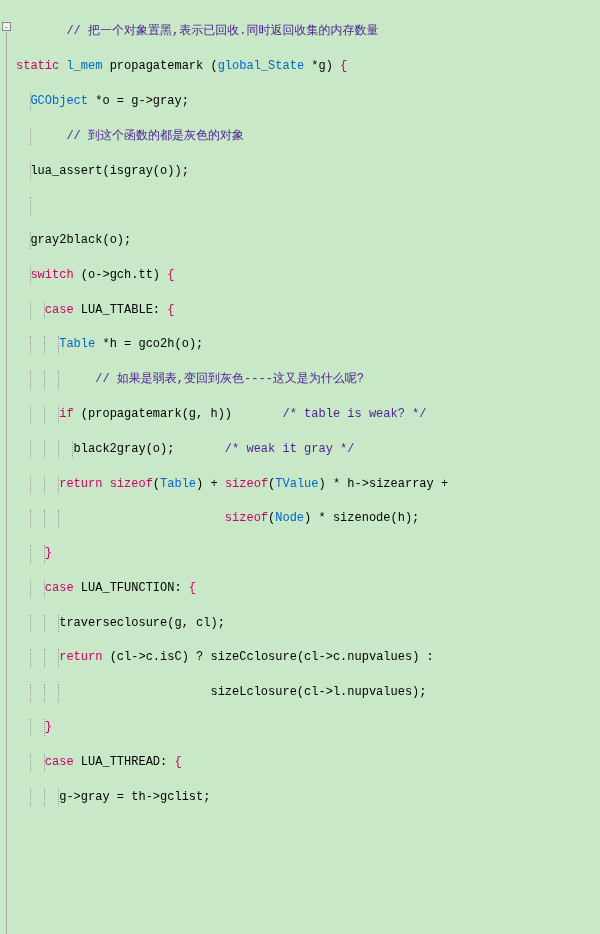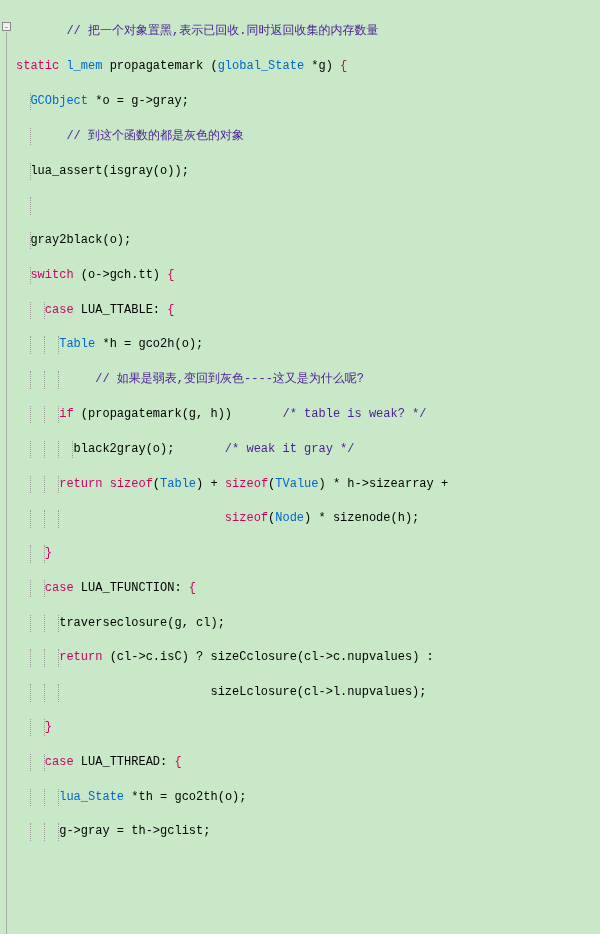--- a/index.html
+++ b/index.html
@@ -87,21 +87,20 @@
 <div class="line"><span class="guide g1"></span><span class="guide g2"></span><span class="guide g3"></span><span class="guide g4"></span>        <span>black2gray</span>(<span>o</span>);  <span class="cm">/* weak it gray */</span></div>
 <div class="line"><span class="guide g1"></span><span class="guide g2"></span><span class="guide g3"></span>      <span class="kw">return</span> <span class="kw">sizeof</span>(<span class="ty">Table</span>) + <span class="kw">sizeof</span>(<span class="ty">TValue</span>) * <span>h</span>-&gt;<span>sizearray</span> +</div>
 <div class="line"><span class="guide g1"></span><span class="guide g2"></span><span class="guide g3"></span>                             <span class="kw">sizeof</span>(<span class="ty">Node</span>) * <span>sizenode</span>(<span>h</span>);</div>
 <div class="line"><span class="guide g1"></span><span class="guide g2"></span>    <span class="br">}</span></div>
 <div class="line"><span class="guide g1"></span><span class="guide g2"></span>    <span class="kw">case</span> <span>LUA_TFUNCTION</span>: <span class="br">{</span></div>
 <div class="line"><span class="guide g1"></span><span class="guide g2"></span><span class="guide g3"></span>      <span>traverseclosure</span>(<span>g</span>, <span>cl</span>);</div>
 <div class="line"><span class="guide g1"></span><span class="guide g2"></span><span class="guide g3"></span>      <span class="kw">return</span> (<span>cl</span>-&gt;<span>c.isC</span>) ? <span>sizeCclosure</span>(<span>cl</span>-&gt;<span>c.nupvalues</span>) :</div>
 <div class="line"><span class="guide g1"></span><span class="guide g2"></span><span class="guide g3"></span>                           <span>sizeLclosure</span>(<span>cl</span>-&gt;<span>l.nupvalues</span>);</div>
 <div class="line"><span class="guide g1"></span><span class="guide g2"></span>    <span class="br">}</span></div>
 <div class="line"><span class="guide g1"></span><span class="guide g2"></span>    <span class="kw">case</span> <span>LUA_TTHREAD</span>: <span class="br">{</span></div>
-<div class="line"><span class="guide g1"></span><span class="guide g2"></span><span class="guide g3"></span>      <span class="ty">lua_State</span> *<span>th</span> = <span>gco2th</span>(<span>o</span>);</div>
 <div class="line"><span class="guide g1"></span><span class="guide g2"></span><span class="guide g3"></span>      <span>g</span>-&gt;<span>gray</span> = <span>th</span>-&gt;<span>gclist</span>;</div>
 
 
 
 
 
 
 
 
 

